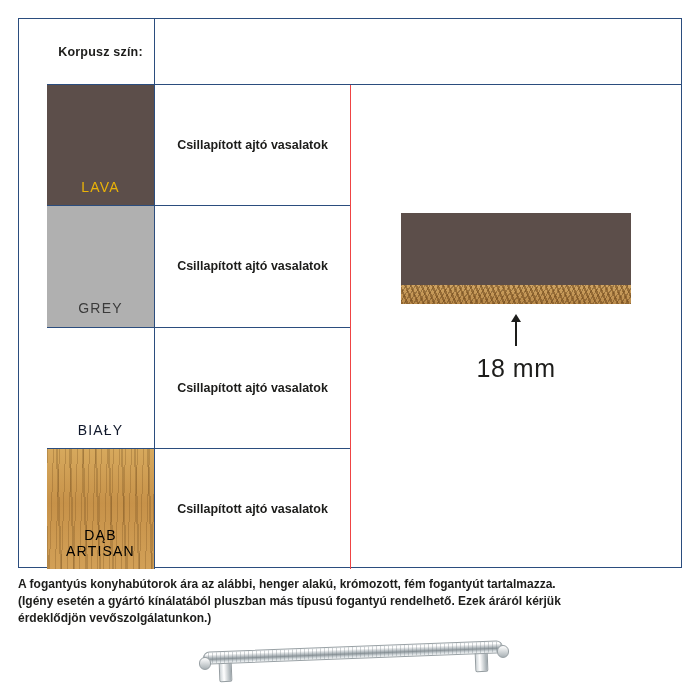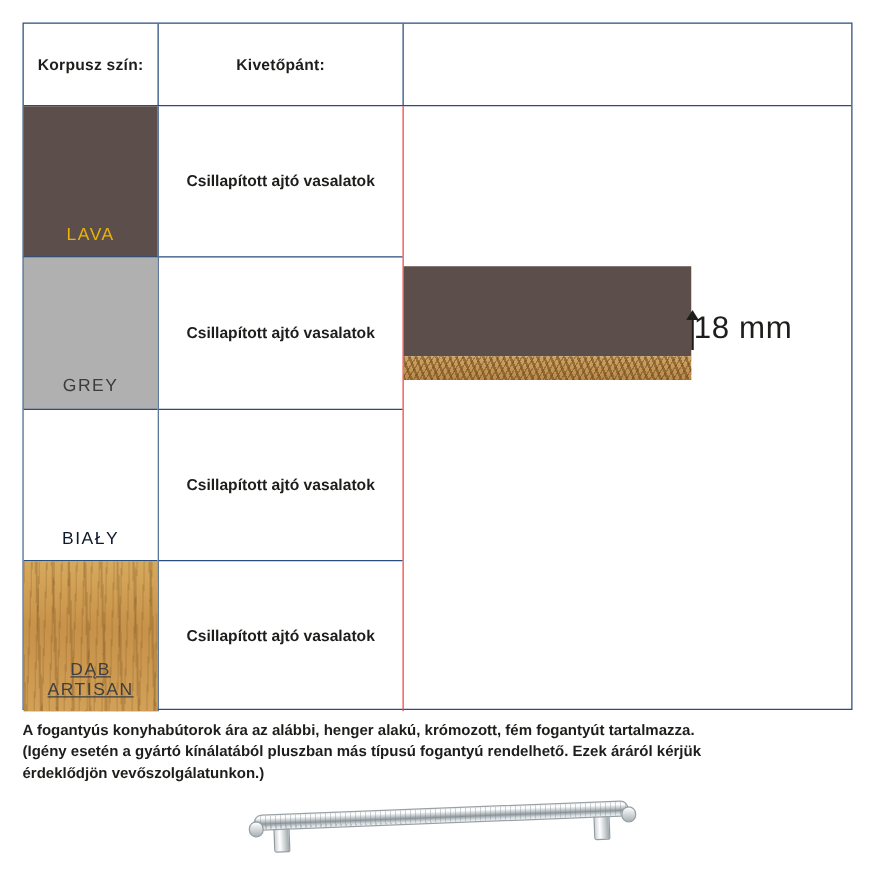--- a/index.html
+++ b/index.html
@@ -23,20 +23,21 @@
 
   
   .table {
     position: absolute;
     left: 18px;
     top: 18px;
     width: 664px;
     height: 550px;
     border: 1px solid #2b4d7e;
     box-sizing: border-box;
+    padding-left: 28px;
   }
 
   .head-row {
     display: flex;
     height: 66px;
     box-sizing: border-box;
     border-bottom: 1px solid #2b4d7e;
   }
   .head-cell {
     display: flex;
@@ -86,21 +87,21 @@
     line-height: 1.15;
   }
   .sw-lava   { background: #5c4e4a; }
   .sw-grey   { background: #b0b0b0; }
   .sw-white  { background: #ffffff; }
   .sw-oak    { background: #c89a52; }
 
   .sw-lava .swatch-label  { color: #eab308; }
   .sw-grey .swatch-label  { color: #3b3b3b; }
   .sw-white .swatch-label { color: #0f172a; text-align: right; }
-  .sw-oak .swatch-label   { color: #404040; text-decoration: underline; }
+  .sw-oak .swatch-label   { color: #000000; }
 
   
   .oak-grain {
     position: absolute;
     inset: 0;
     background:
       repeating-linear-gradient(92deg,
         rgba(120,80,30,.30) 0px,
         rgba(120,80,30,.30) 1px,
         rgba(255,255,255,0) 1px,
@@ -141,21 +142,21 @@
     flex: 1;
     box-sizing: border-box;
     position: relative;
   }
 
   .board-wrap {
     position: absolute;
     left: 0; right: 0;
     top: 128px;
     display: flex;
-    flex-direction: row;
+    flex-direction: column;
     align-items: center;
   }
   .board {
     width: 230px;
   }
   .board-face {
     height: 72px;
     background: #5c4e4a;
   }
   .board-core {
@@ -270,21 +271,20 @@
 </style>
 </head>
 <body>
 
 <div class="sheet">
 
   <div class="table">
 
     <div class="head-row">
       <div class="head-cell col-a">Korpusz szín:</div>
-      <div class="head-cell col-b">Kivetőpánt:</div>
     </div>
 
     <div class="body-row">
 
       <div class="swatch-col">
         <div class="swatch sw-lava">
           <div class="swatch-label">LAVA</div>
         </div>
         <div class="swatch sw-grey">
           <div class="swatch-label">GREY</div>

